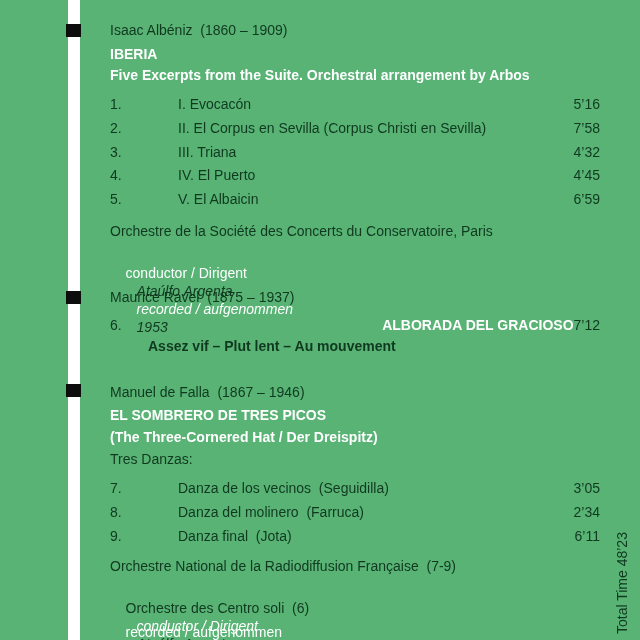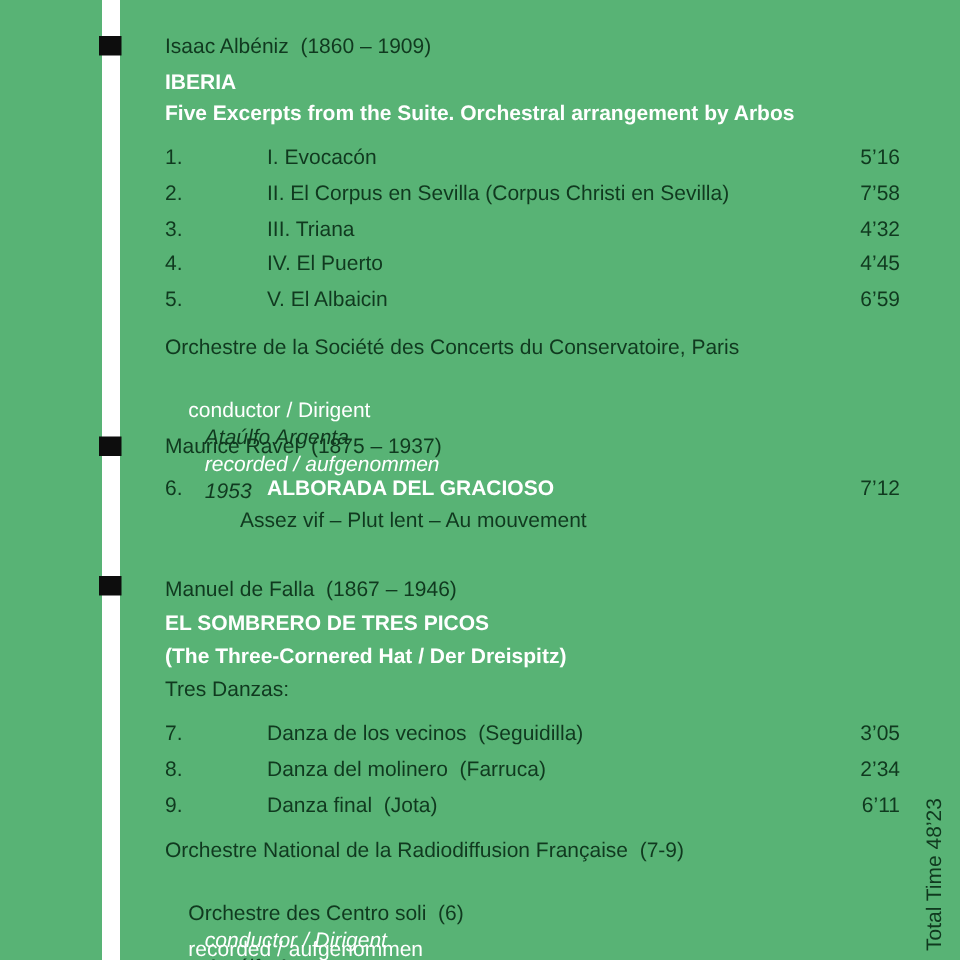--- a/index.html
+++ b/index.html
@@ -26,24 +26,24 @@
   .m1 { top: 24px; }
   .m2 { top: 291px; }
   .m3 { top: 384px; }
   .line {
     position: absolute;
     left: 110px;
     font-size: 14px;
     line-height: 18px;
     white-space: pre;
   }
-  .indent { left: 160px; }
+  .indent { left: 148px; font-weight: bold; }
   .dark { color: #10391f; }
   .light { color: #ffffff; }
-  .bold { font-weight: bold; }
+  .bold { font-weight: bold; text-align: right; }
   .track {
     position: absolute;
     left: 110px;
     width: 490px;
     display: flex;
     font-size: 14px;
     line-height: 18px;
     white-space: pre;
   }
   .track .num { flex: none; width: 40px; }

